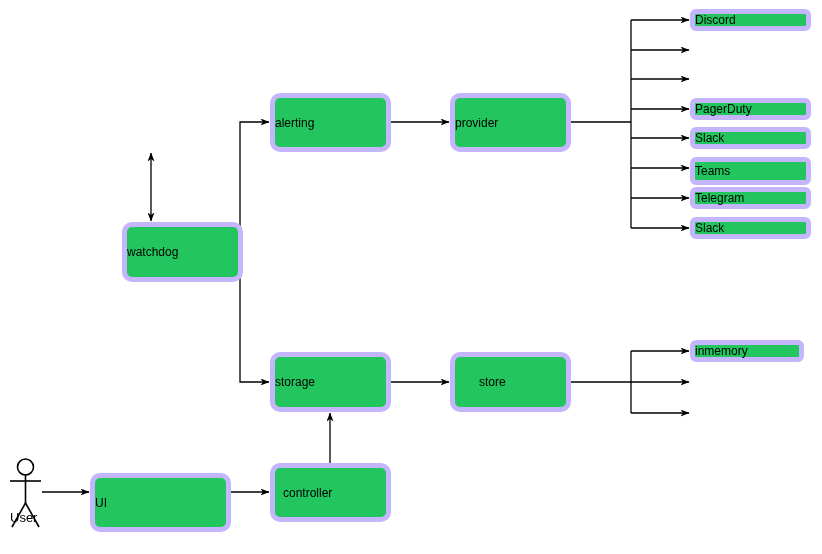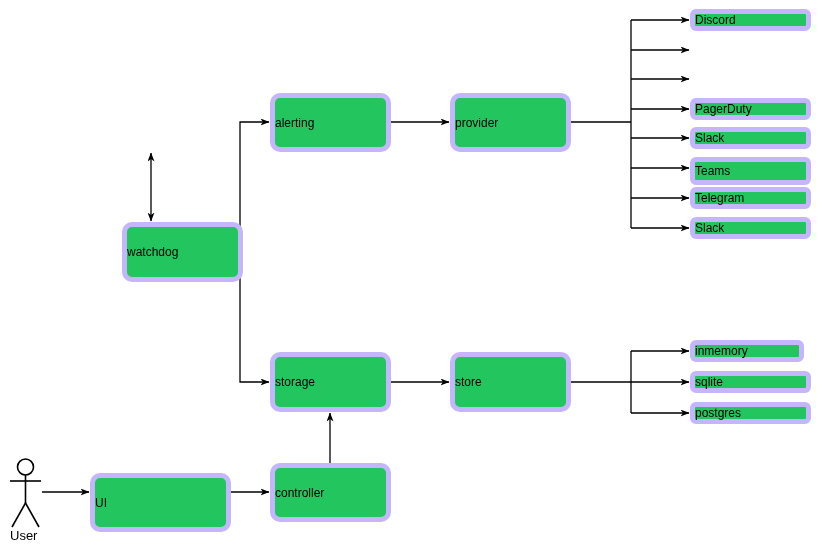--- a/index.html
+++ b/index.html
@@ -111,48 +111,48 @@
 
   <svg class="actor-svg" style="left:2px; top:455px;" width="52" height="78" viewBox="0 0 52 78" xmlns="http://www.w3.org/2000/svg">
     <g stroke="#000000" stroke-width="1.6" fill="none">
       <circle cx="23.5" cy="12" r="8"></circle>
       <line x1="23.5" y1="20" x2="23.5" y2="48"></line>
       <line x1="8" y1="26" x2="39" y2="26"></line>
       <line x1="23.5" y1="48" x2="10" y2="72"></line>
       <line x1="23.5" y1="48" x2="37" y2="72"></line>
     </g>
   </svg>
-  <div class="actor-label" style="left:10px; top:528px;">User</div>
+  <div class="actor-label" style="left:10px; top:510px;">User</div>
 
 
   <div class="node" style="left:90px; top:222px; width:121px; height:60px;margin-left:32px;">
     <span>watchdog</span>
   </div>
 
   <div class="node" style="left:270px; top:93px; width:121px; height:59px;">
     <span>alerting</span>
   </div>
 
   <div class="node" style="left:450px; top:93px; width:121px; height:59px;">
     <span>provider</span>
   </div>
 
   <div class="node" style="left:270px; top:352px; width:121px; height:60px;">
     <span>storage</span>
   </div>
 
-  <div class="node" style="left:450px; top:352px; width:121px; height:60px;">
+  <div class="node" style="left:450px; top:352px; width:121px; height:60px;padding-left:24px;">
     <span>store</span>
   </div>
 
   <div class="node" style="left:90px; top:473px; width:141px; height:59px;">
     <span>UI</span>
   </div>
 
-  <div class="node" style="left:270px; top:463px; width:121px; height:59px;">
+  <div class="node" style="left:270px; top:463px; width:121px; height:59px;padding-left:8px;">
     <span>controller</span>
   </div>
 
   <div class="node leaf" style="left:690px; top:9px; width:121px; height:22px;">
     <span>Discord</span>
   </div>
   <div class="node leaf" style="left:690px; top:98px; width:121px; height:22px;">
     <span>PagerDuty</span>
   </div>
   <div class="node leaf" style="left:690px; top:127px; width:121px; height:22px;">
@@ -164,20 +164,14 @@
   <div class="node leaf" style="left:690px; top:187px; width:121px; height:22px;">
     <span>Telegram</span>
   </div>
   <div class="node leaf" style="left:690px; top:217px; width:121px; height:22px;">
     <span>Slack</span>
   </div>
 
   <div class="node leaf" style="left:690px; top:340px; width:114px; height:22px;">
     <span>inmemory</span>
   </div>
-  <div class="node leaf" style="left:690px; top:371px; width:121px; height:22px;">
-    <span>sqlite</span>
-  </div>
-  <div class="node leaf" style="left:690px; top:402px; width:121px; height:22px;">
-    <span>postgres</span>
-  </div>
 
 </div>
 
 </body></html>

